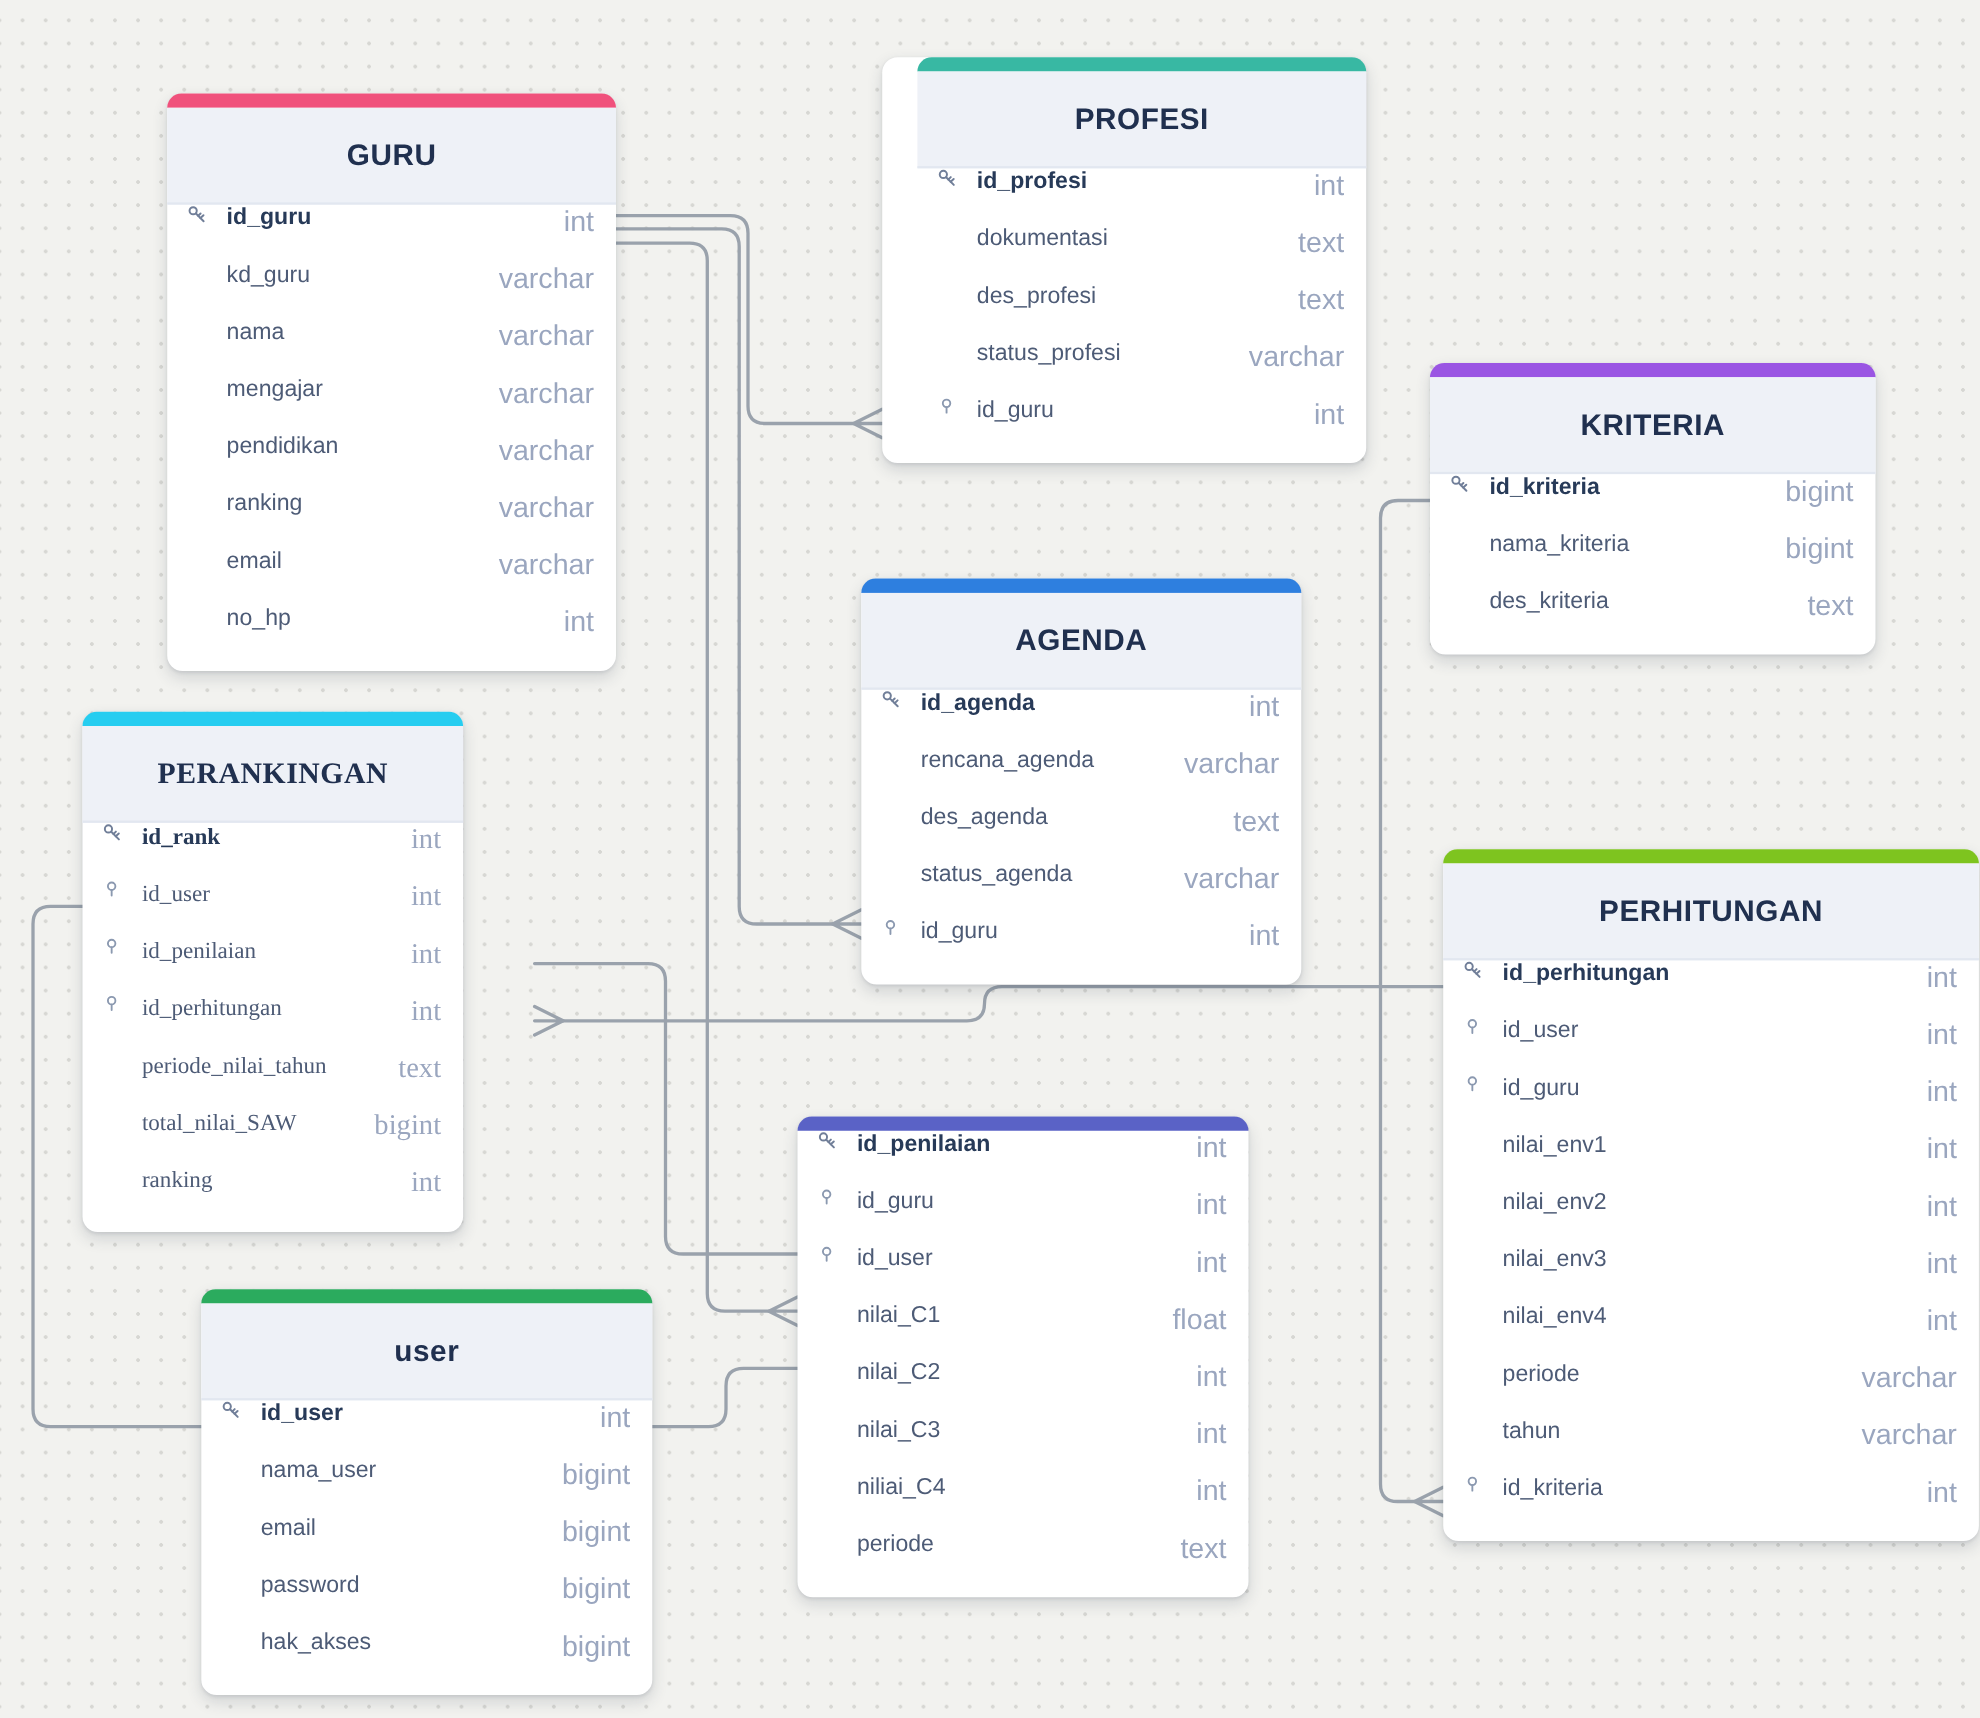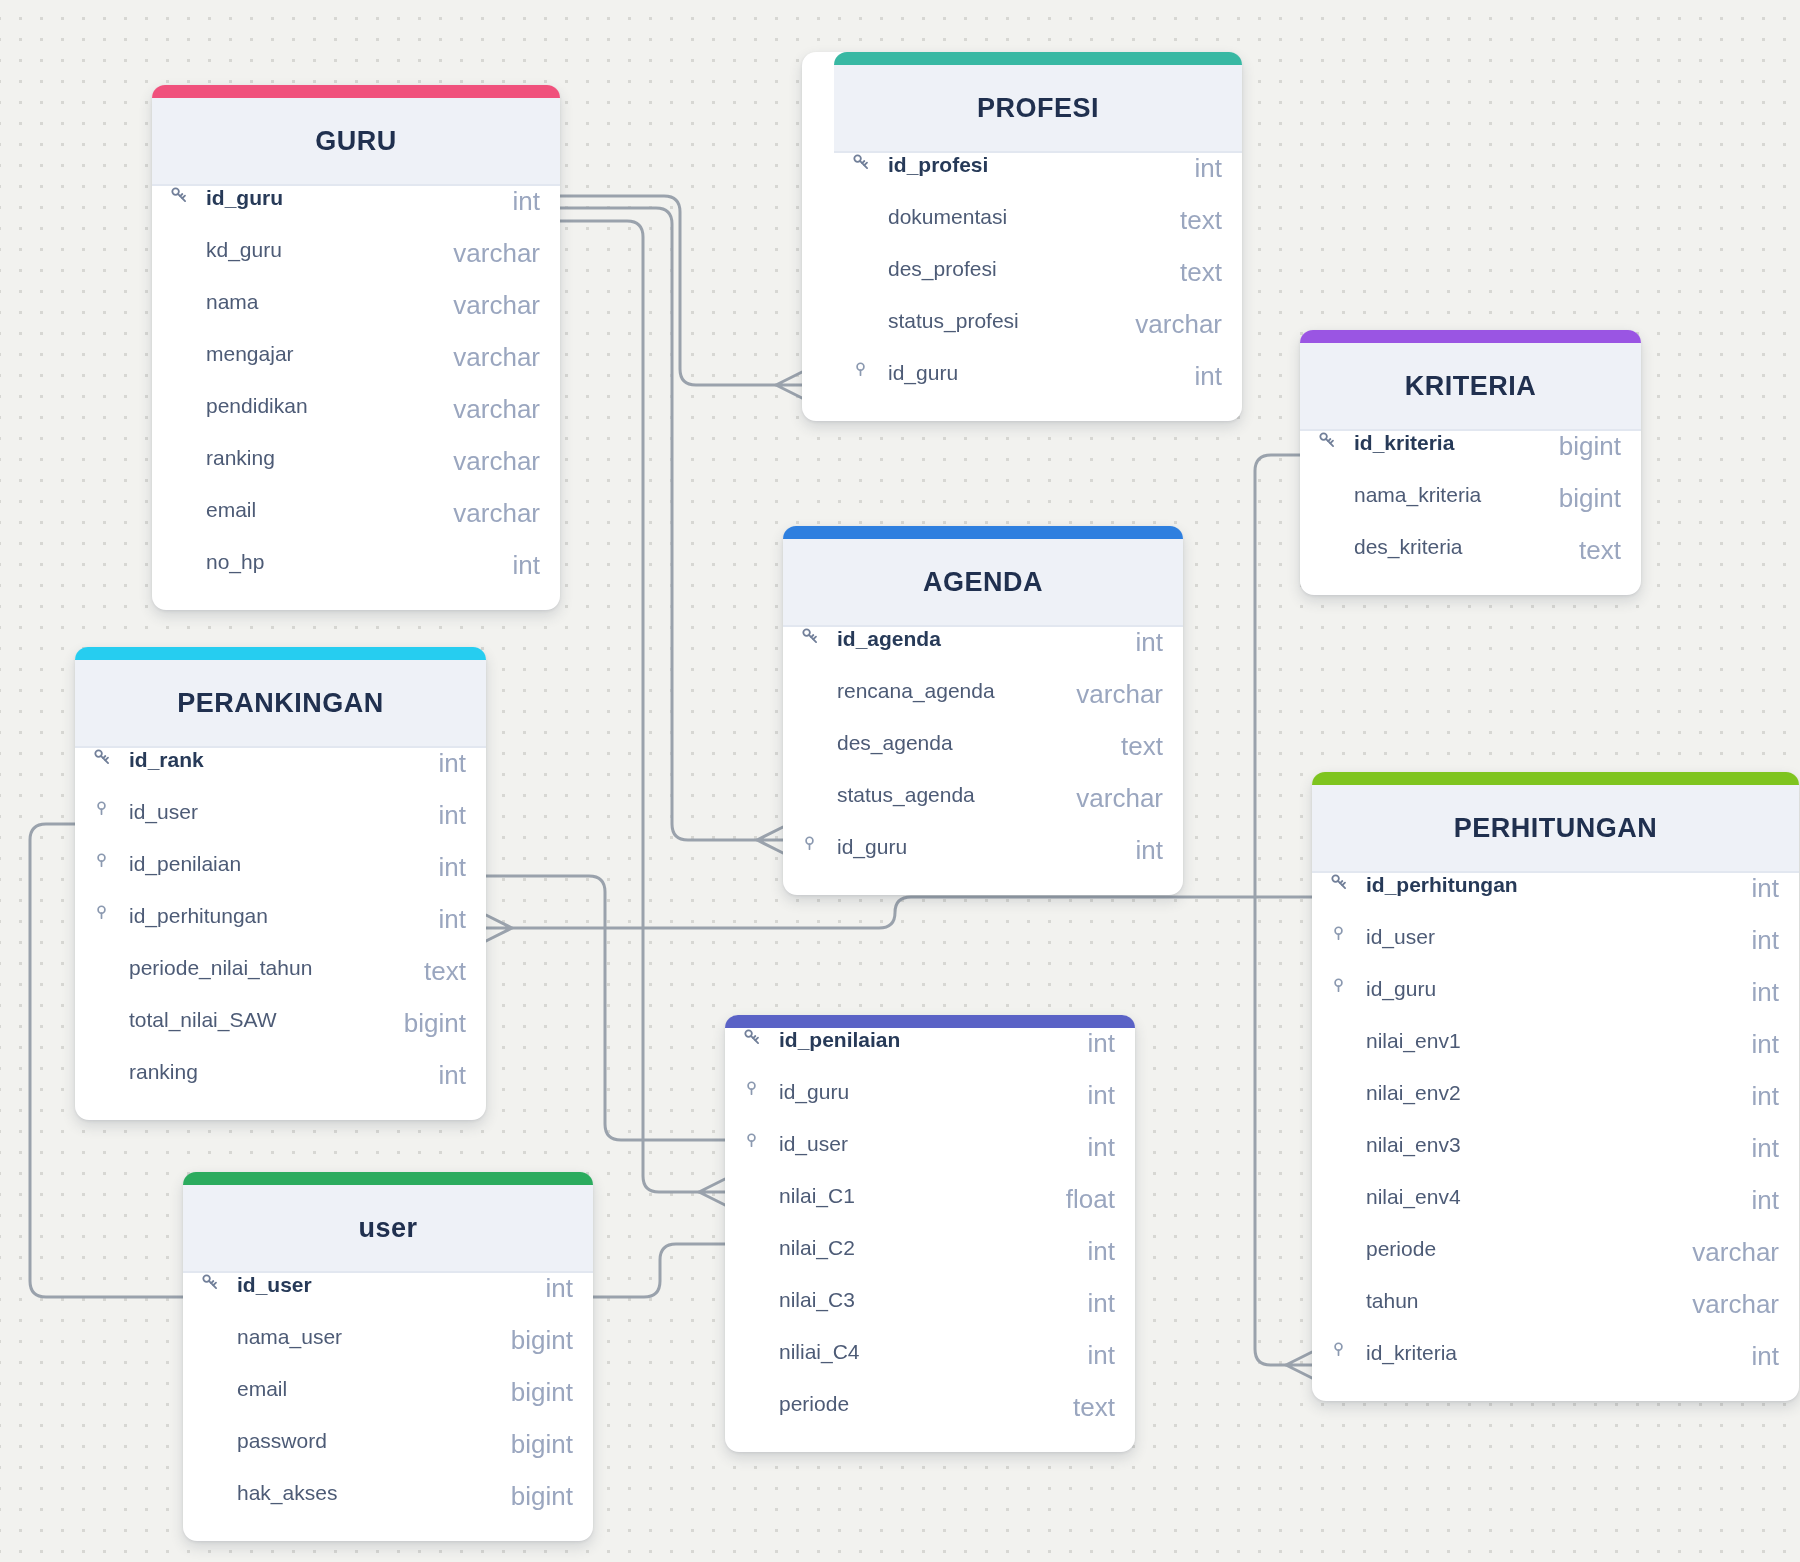--- a/index.html
+++ b/index.html
@@ -153,21 +153,21 @@
                 <circle cx="9" cy="6" r="3.6"></circle>
                 <path d="M9 9.8 L9 15"></path>
               </g>
             </svg>
           </span>
           <span class="field-name">id_guru</span>
           <span class="field-type">int</span>
         </div>
       </div>
     </div>
-    <div class="table-panel" style="left: 1300px; top: 330px; width: 341px;">
+    <div class="table-panel" style="left: 1300px; top: 330px; width: 405px;">
       <div class="accent-bar" style="background: rgb(154, 85, 227);"></div>
       <div class="table-head">
         <span class="table-title">KRITERIA</span>
       </div>
       <div class="rows">
         <div class="row pk">
           <span class="icon-cell">
             <svg viewBox="0 0 18 18" width="19" height="19">
               <g fill="none" stroke="#717f99" stroke-width="1.7" stroke-linecap="round">
                 <circle cx="5.3" cy="5.3" r="3.1"></circle>
@@ -234,21 +234,21 @@
                 <circle cx="9" cy="6" r="3.6"></circle>
                 <path d="M9 9.8 L9 15"></path>
               </g>
             </svg>
           </span>
           <span class="field-name">id_guru</span>
           <span class="field-type">int</span>
         </div>
       </div>
     </div>
-    <div class="table-panel" style="left: 75px; top: 647px; width: 411px;">
+    <div class="table-panel" style="left: 75px; top: 647px; width: 346px; font-family: Liberation Serif, serif;">
       <div class="accent-bar" style="background: rgb(38, 205, 240);"></div>
       <div class="table-head">
         <span class="table-title">PERANKINGAN</span>
       </div>
       <div class="rows">
         <div class="row pk">
           <span class="icon-cell">
             <svg viewBox="0 0 18 18" width="19" height="19">
               <g fill="none" stroke="#717f99" stroke-width="1.7" stroke-linecap="round">
                 <circle cx="5.3" cy="5.3" r="3.1"></circle>

